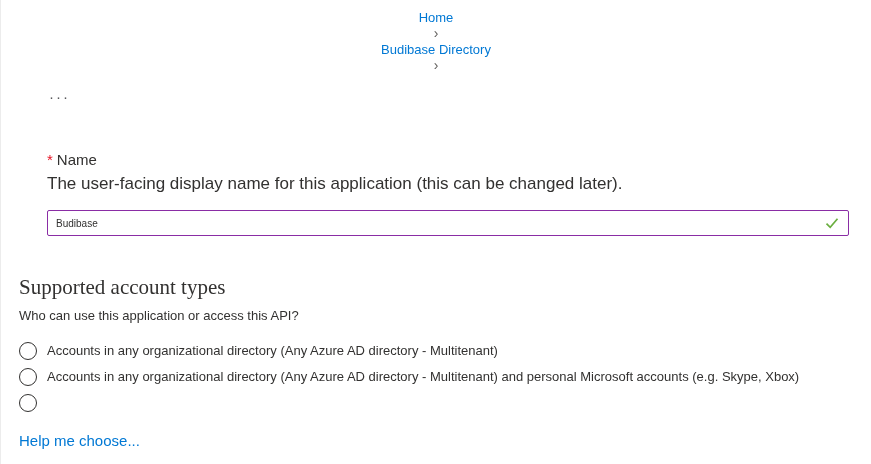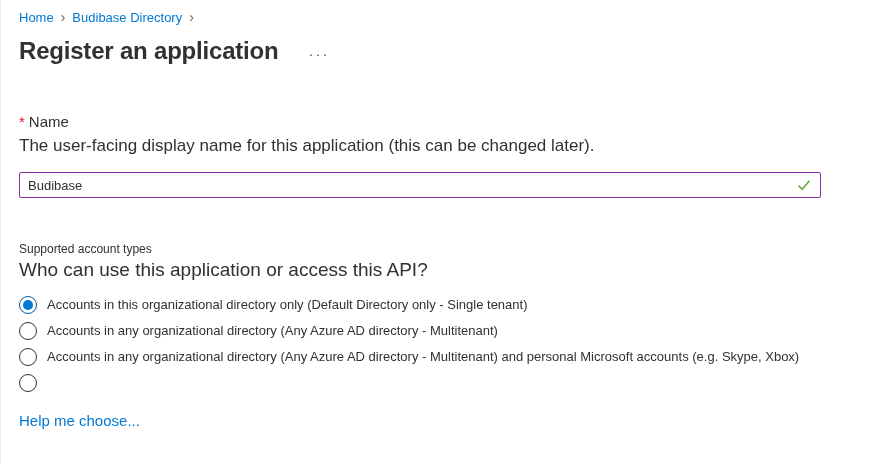--- a/index.html
+++ b/index.html
@@ -16,47 +16,47 @@
   *{box-sizing:border-box;}
   html,body{margin:0;padding:0;}
   body{
     width:871px;height:464px;overflow:hidden;background:#ffffff;
     font-family:"Liberation Sans", sans-serif;color:var(--text);
     border-left:1px solid #ececec;
   }
   .page{padding:10px 18px 0 18px;position:relative;width:100%;height:100%;}
 
   
-  .breadcrumb{font-size:13px;line-height:16px;display:flex;align-items:center;}
+  .breadcrumb{font-size:13px;line-height:16px;display:flex;align-items:center;flex-direction:column;}
   .breadcrumb a{color:var(--link);text-decoration:none;cursor:pointer;}
   .breadcrumb .sep{color:var(--secondary);margin:0 7px;font-size:14px;position:relative;top:-1px;}
 
   
   .title-row{display:flex;align-items:center;margin-top:10px;}
   .title-row h1{margin:0;font-size:24px;line-height:30px;font-weight:700;color:var(--text);letter-spacing:-0.2px;}
   .more-btn{margin-left:26px;margin-top:6px;border:none;background:transparent;color:#57575a;
     font-size:15px;letter-spacing:2px;line-height:10px;cursor:pointer;padding:2px 4px;font-family:inherit;}
 
   
-  .name-section{margin-top:46px;}
+  .name-section{margin-top:46px;margin-left:28px;}
   .field-label{font-size:15px;line-height:20px;color:var(--text);}
   .field-label .required{color:var(--required);margin-right:4px;}
   .field-desc{margin:6px 0 0 0;font-size:17px;line-height:16px;color:var(--text);}
   .input-wrap{position:relative;margin-top:18px;width:802px;height:26px;}
   .text-input{
     width:100%;height:26px;border:1px solid var(--input-border);border-radius:2px;
-    padding:0 30px 0 8px;font-size:13px;font-family:inherit;color:var(--text);outline:none;background:#fff;
+    padding:0 30px 0 8px;font-size:10px;font-family:inherit;color:var(--text);outline:none;background:#fff;
   }
   .check-icon{position:absolute;right:9px;top:5px;width:16px;height:16px;pointer-events:none;}
   .check-icon path{stroke:var(--valid-green);}
 
   
   .account-types{margin-top:40px;}
-  .account-types h2{margin:0;font-size:12px;line-height:22px;font-weight:400;color:var(--text);}
-  .question{margin:2px 0 0 0;font-size:19px;line-height:16px;color:var(--text);}
+  .account-types h2{margin:0;font-size:21px;line-height:22px;font-weight:400;color:var(--text);font-family:Liberation Serif, serif;}
+  .question{margin:10px 0 0 0;font-size:13px;line-height:16px;color:var(--text);}
   .radio-group{margin-top:14px;}
   .radio-row{display:flex;align-items:center;height:26px;cursor:pointer;}
   .radio-circle{
     width:18px;height:18px;flex:0 0 18px;border:1px solid var(--radio-unselected);
     border-radius:50%;position:relative;background:#fff;
   }
   .radio-row.selected .radio-circle{border-color:var(--radio-ring);}
   .radio-row.selected .radio-circle::after{
     content:"";position:absolute;left:3px;top:3px;right:3px;bottom:3px;
     border-radius:50%;background:var(--radio-dot);
@@ -71,21 +71,20 @@
 <div class="page">
 
   <nav class="breadcrumb">
     <a href="#">Home</a>
     <span class="sep">›</span>
     <a href="#">Budibase Directory</a>
     <span class="sep">›</span>
   </nav>
 
   <div class="title-row">
-    <h1>Register an application</h1>
     <button class="more-btn">···</button>
   </div>
 
   <section class="name-section">
     <div class="field-label">
       <span class="required">*</span><span>Name</span>
     </div>
     <p class="field-desc">The user-facing display name for this application (this can be changed later).</p>
     <div class="input-wrap">
       <input type="text" class="text-input" value="Budibase" style="">
@@ -93,24 +92,20 @@
         <path d="M2.5 8.7 L6.2 12.3 L13.5 3.8" fill="none" stroke-width="1.7"></path>
       </svg>
     </div>
   </section>
 
   <section class="account-types">
     <h2>Supported account types</h2>
     <p class="question">Who can use this application or access this API?</p>
 
     <div class="radio-group">
-      <div class="radio-row selected">
-        <span class="radio-circle"></span>
-        <span class="radio-label">Accounts in this organizational directory only (Default Directory only - Single tenant)</span>
-      </div>
       <div class="radio-row">
         <span class="radio-circle"></span>
         <span class="radio-label">Accounts in any organizational directory (Any Azure AD directory - Multitenant)</span>
       </div>
       <div class="radio-row">
         <span class="radio-circle"></span>
         <span class="radio-label">Accounts in any organizational directory (Any Azure AD directory - Multitenant) and personal Microsoft accounts (e.g. Skype, Xbox)</span>
       </div>
       <div class="radio-row">
         <span class="radio-circle"></span>

